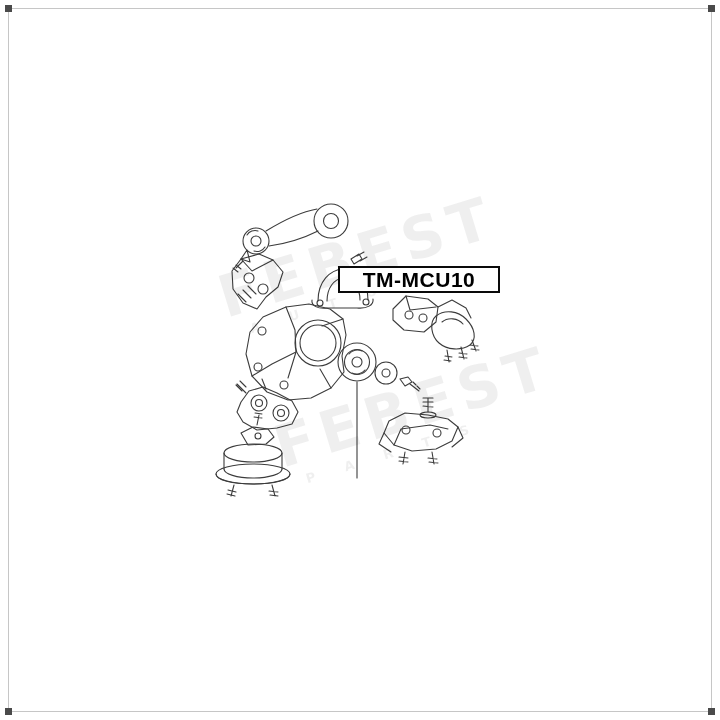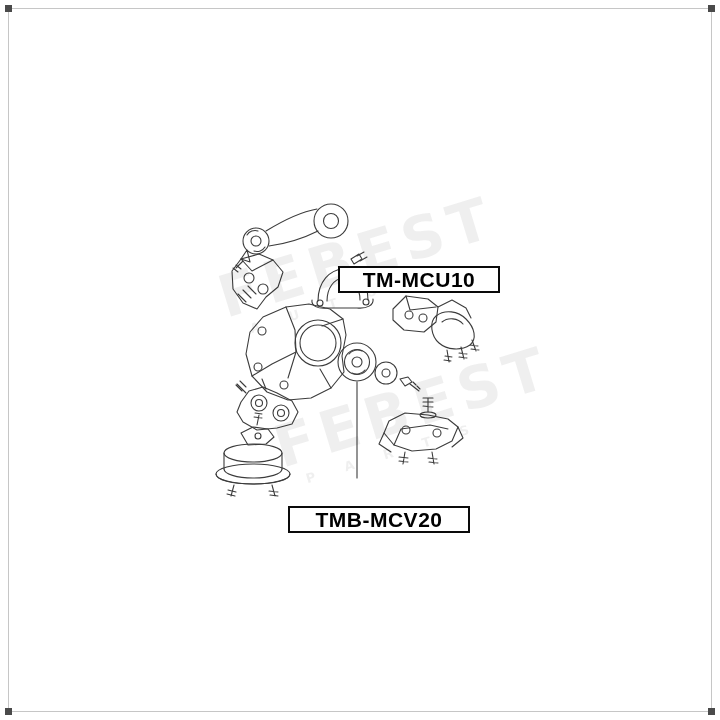--- a/index.html
+++ b/index.html
@@ -159,15 +159,14 @@
       <text class="wm-small" x="20" y="22">A U T O</text>
     </g>
     <g fill-opacity="0.07" transform="translate(282,468) rotate(-17)">
       <text class="wm-big" x="0" y="0">FEBEST</text>
       <text class="wm-small" x="20" y="22">P A R T S</text>
     </g>
   </svg>
 
   <div class="plabel" id="label-tm">TM-MCU10</div>
 
-  <div class="plabel" id="label-tmb">TMB-MCV20</div>
 
 </div>
 
 </body></html>

